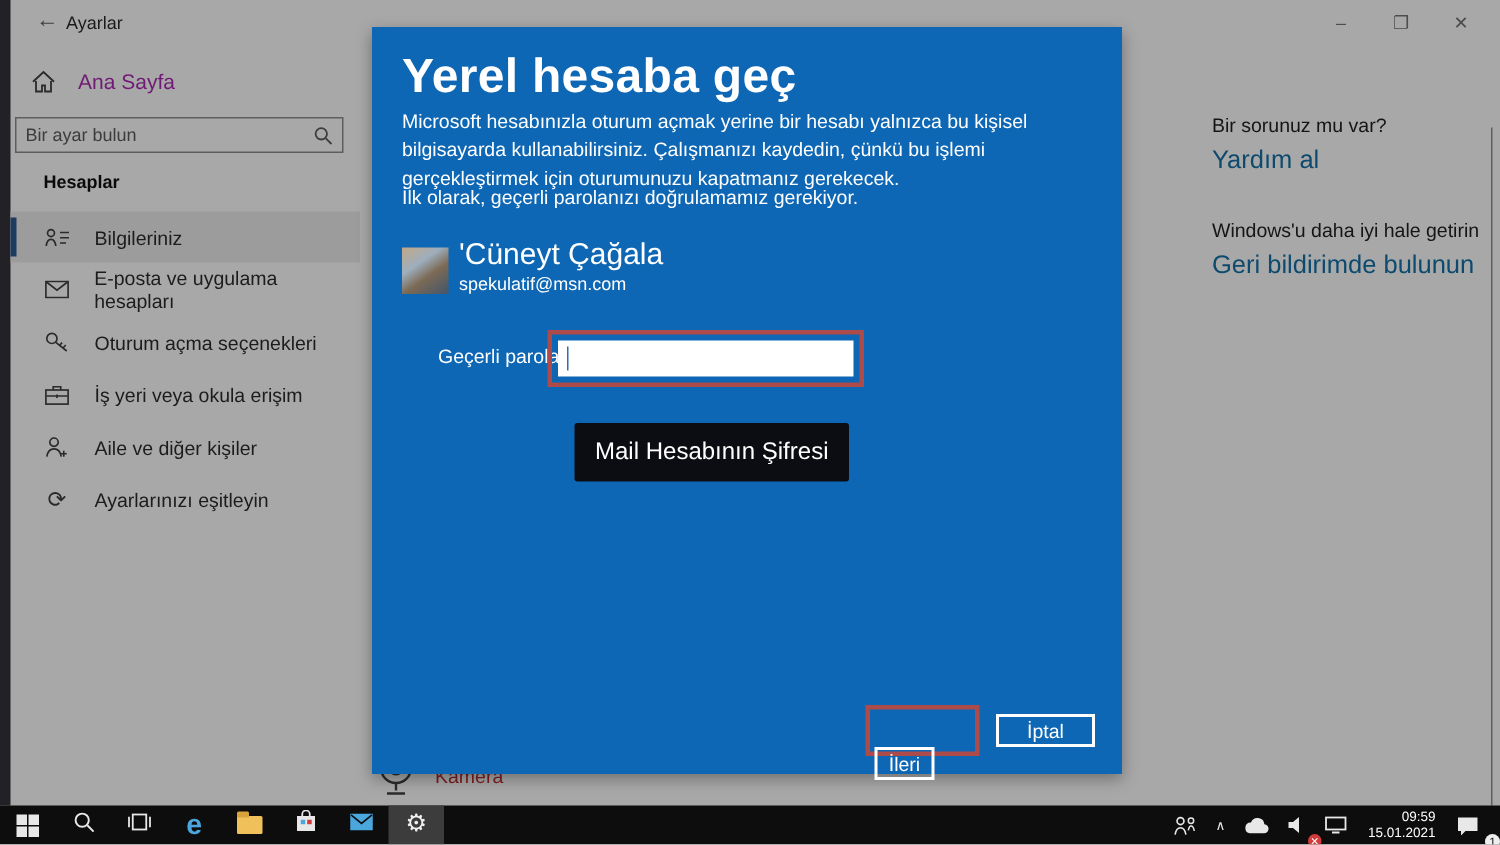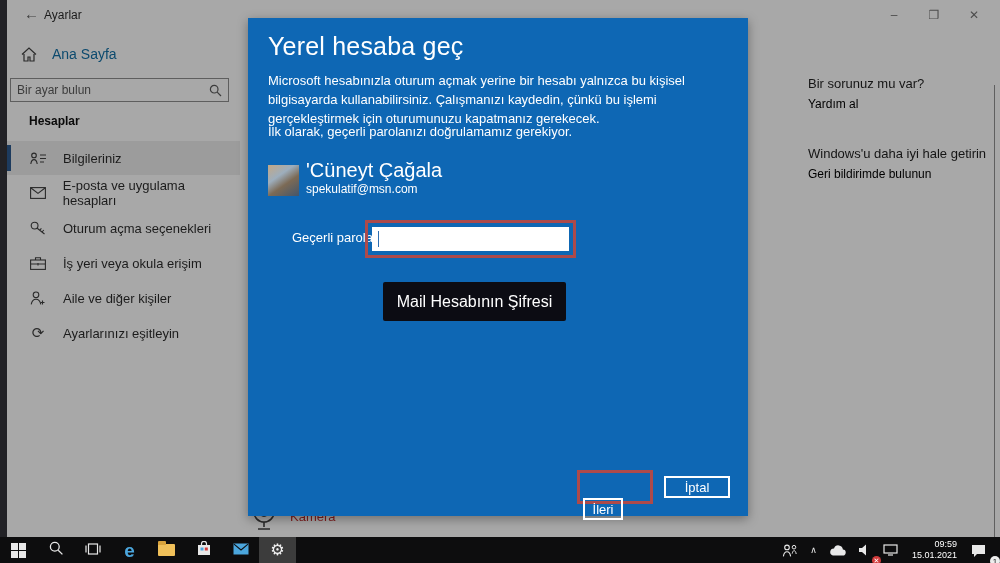--- a/index.html
+++ b/index.html
@@ -7,44 +7,44 @@
   .stage{position:relative;width:1000px;height:563px;overflow:hidden;background:#a8a8a8;}
   .abs{position:absolute;}
 
   
   .left-edge-strip{left:0;top:0;width:7px;height:537px;background:#222226;}
   .titlebar-back{left:24px;top:5px;font-size:15px;color:#3c3c3c;}
   .titlebar-title{left:44px;top:8px;font-size:12px;color:#1b1b1b;}
   .win-controls{right:6px;top:0;height:30px;display:flex;}
   .win-btn{width:40px;height:30px;display:flex;align-items:center;justify-content:center;color:#4d4d4d;font-size:12px;}
 
-  .home-row{left:20px;top:46px;display:flex;align-items:center;gap:14px;color:#0c4a6e;}
+  .home-row{left:20px;top:46px;display:flex;align-items:center;gap:14px;color:#701a75;}
   .home-row .lbl{font-size:14px;}
   .searchbox{left:10px;top:78px;width:217px;height:22px;border:1px solid #5e5e5e;display:flex;align-items:center;background:transparent;}
   .searchbox input{flex:1;border:none;background:transparent;outline:none;font-size:12px;color:#3c3c3c;padding:0 6px;font-family:inherit;}
   .searchbox input::placeholder{color:#3c3c3c;opacity:1;}
   .searchbox .mag{margin-right:6px;color:#3c3c3c;display:flex;}
   .section-h{left:29px;top:114px;font-size:12px;font-weight:bold;color:#0a0a0a;}
 
   .nav-item{left:7px;width:233px;height:34px;display:flex;align-items:center;gap:16px;padding-left:22px;box-sizing:border-box;color:#1c1c1c;cursor:default;}
   .nav-item .nlbl{font-size:13px;}
   .nav-item.sel{background:#9c9c9c;}
   .nav-item.sel::before{content:"";position:absolute;left:0;top:4px;bottom:4px;width:4px;background:#1d3b5e;}
   .nav-ic{width:18px;display:flex;justify-content:center;color:#2a2a2a;}
 
   .help-q{font-size:13px;color:#151515;}
-  .help-a{font-size:12px;color:#000000;}
+  .help-a{font-size:17px;color:#0c4a6e;}
   .scroll-line{left:994px;top:85px;width:1px;height:452px;background:#5f5f5f;}
 
   .cam-row{left:250px;top:500px;display:flex;align-items:flex-end;gap:12px;color:#7f1d1d;z-index:1;}
   .cam-row .clbl{font-size:13px;padding-bottom:12px;}
 
   
   .dialog{left:248px;top:18px;width:500px;height:498px;background:#0e67b4;z-index:5;box-shadow:0 3px 10px rgba(0,0,0,.35);color:#fff;}
-  .dlg-title{left:20px;top:14px;font-size:25px;font-weight:400;letter-spacing:.2px;}
+  .dlg-title{left:20px;top:14px;font-size:32px;font-weight:700;letter-spacing:.2px;}
   .dlg-p1{left:20px;top:54px;width:438px;font-size:13px;line-height:1.45;}
   .dlg-p2{left:20px;top:106px;width:438px;font-size:13px;}
   .avatar{left:20px;top:147px;width:31px;height:31px;background:
     linear-gradient(145deg,#c3a886 0%,#9daebd 35%,#7c6a55 60%,#42556b 100%);}
   .u-name{left:58px;top:141px;font-size:20px;font-weight:300;}
   .u-mail{left:58px;top:164px;font-size:12px;}
   .pw-label{left:20px;top:212px;font-size:13px;margin-left:24px;}
   .annot{border:3px solid #ad4a4a;box-sizing:border-box;}
   .pw-annot{left:117px;top:202px;width:211px;height:38px;}
   .pw-input{position:absolute;left:4px;top:4px;width:197px;height:24px;border:none;background:#fff;outline:none;padding:0 5px;font-size:13px;font-family:inherit;box-sizing:border-box;}

